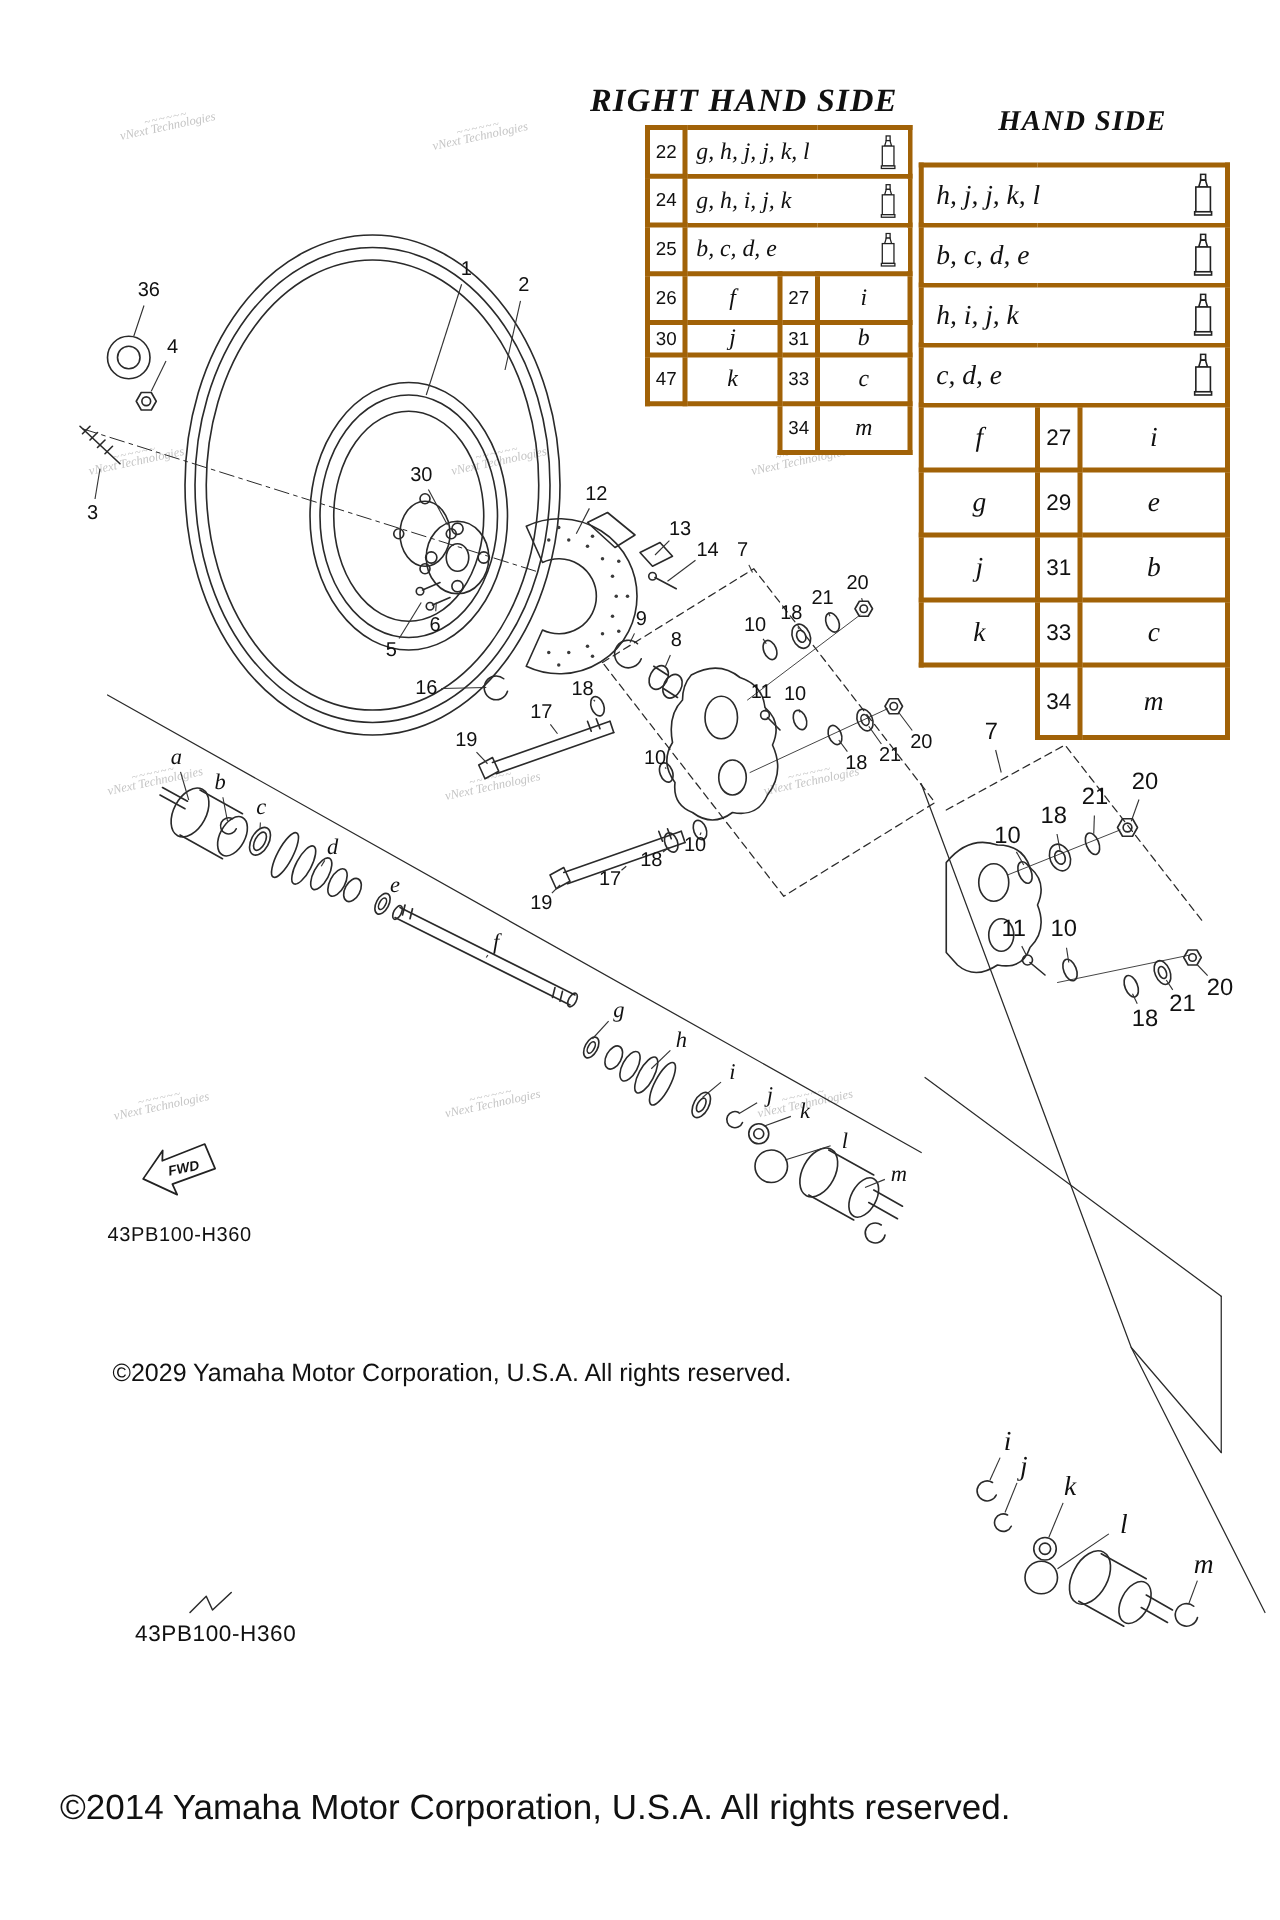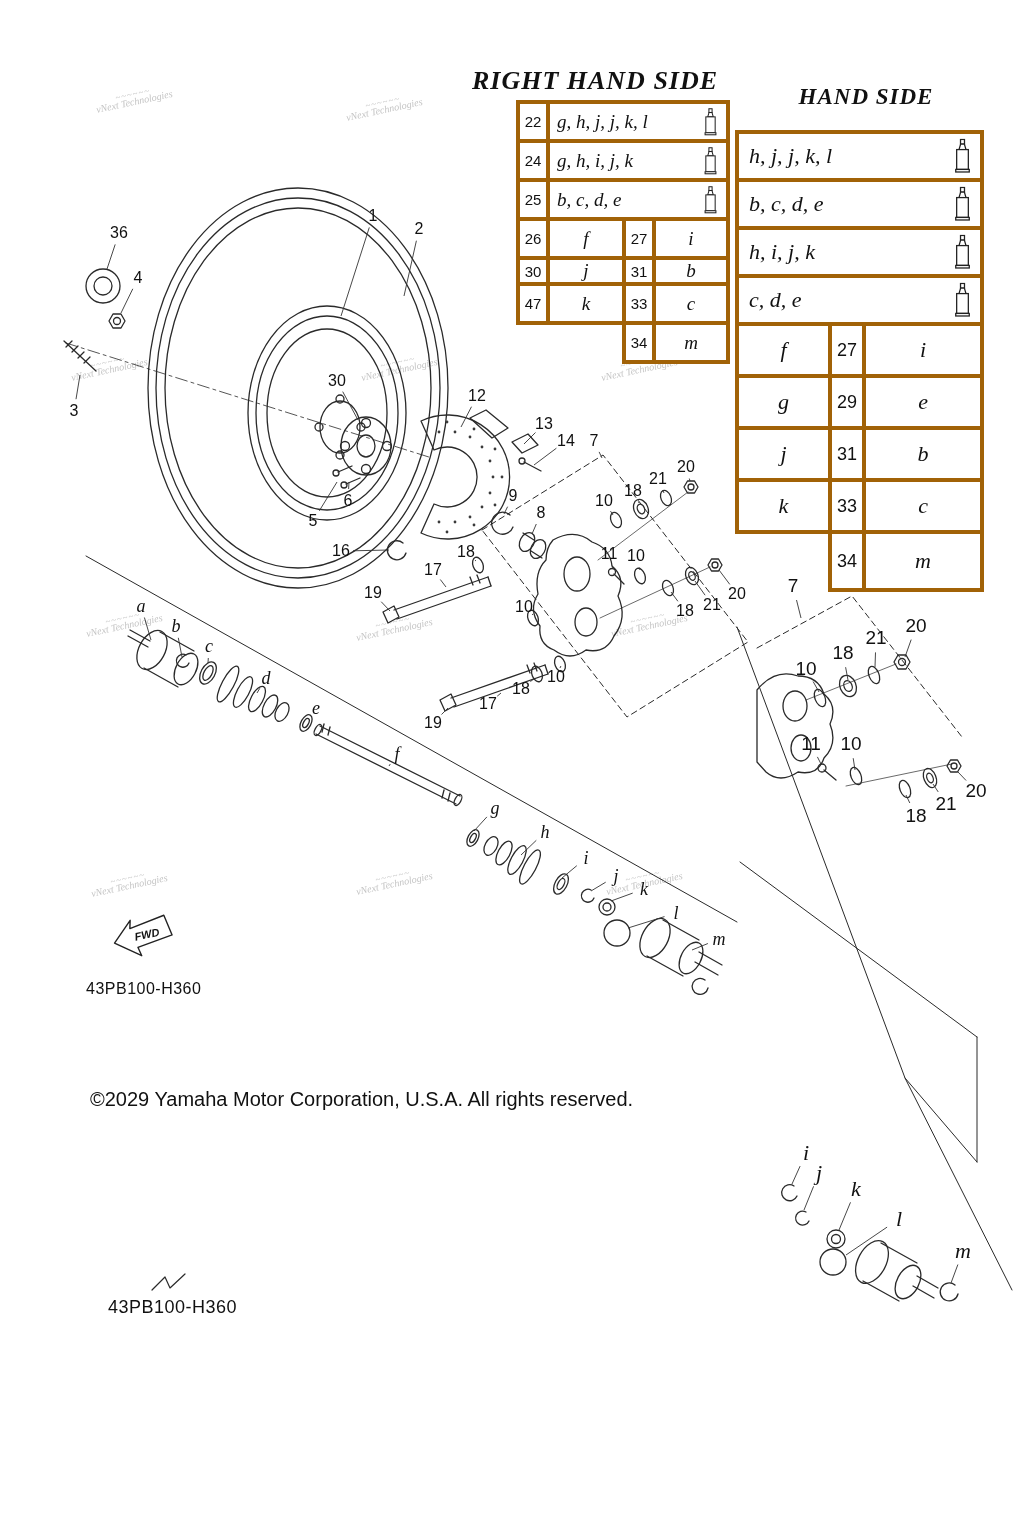--- a/index.html
+++ b/index.html
@@ -605,13 +605,14 @@
       </div>
       <div class="wm" style="left: 605px; top: 874px;">
         <div class="wm-s">~~~~~~</div>
         <div class="wm-t">vNext Technologies</div>
       </div>
     </div>
 
   <div class="code" style="left:86px;top:980px;font-size:16px;">43PB100-H360</div>
   <div class="code" style="left:108px;top:1297px;font-size:18px;">43PB100-H360</div>
   <div class="cpy" style="left:90px;top:1088px;font-size:20px;">©2029 Yamaha Motor Corporation, U.S.A. All rights reserved.</div>
+  <div class="cpy" style="left:48px;top:1430px;font-size:28px;">©2014 Yamaha Motor Corporation, U.S.A. All rights reserved.</div>
 </div>
 
 </body></html>

